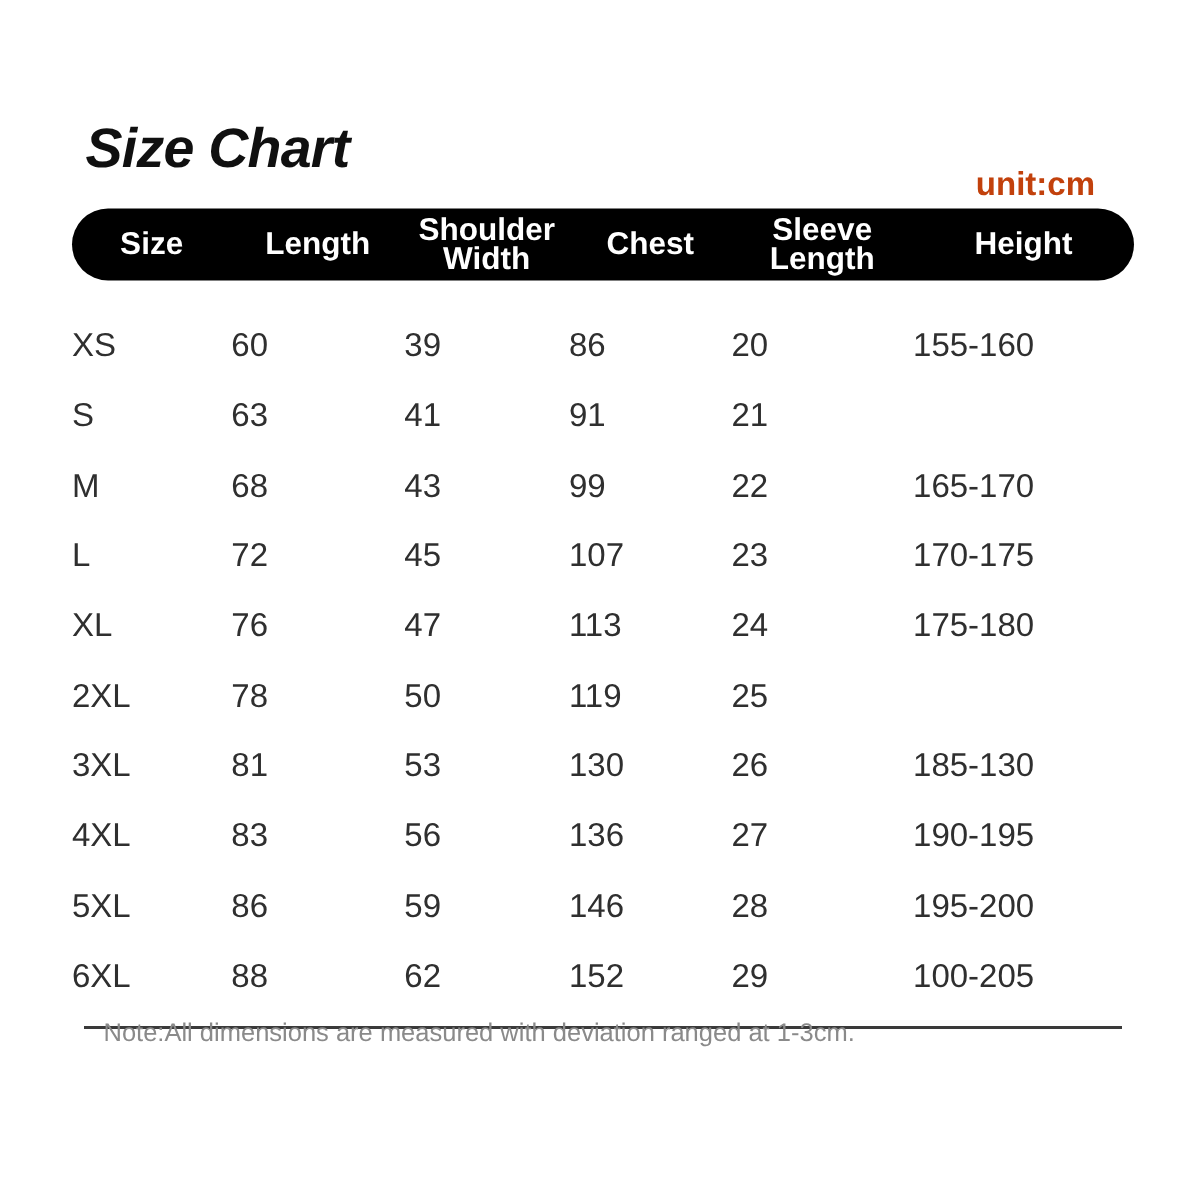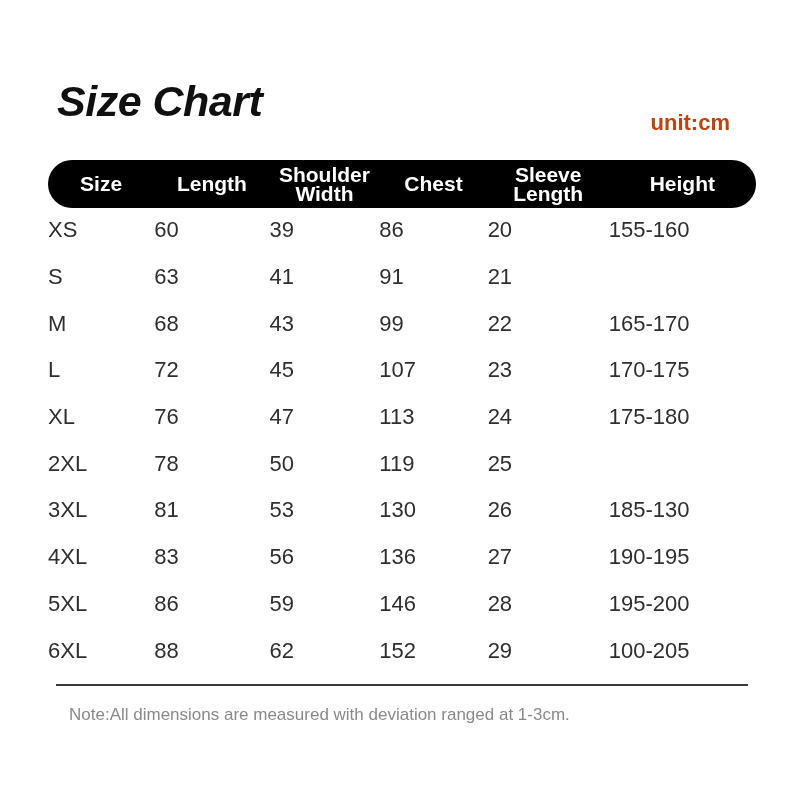--- a/index.html
+++ b/index.html
@@ -7,30 +7,30 @@
   body {
     background:#ffffff;
     font-family:"Liberation Sans", sans-serif;
     position:relative;
     overflow:hidden;
   }
   .canvas { position:absolute; inset:0; background:#fff; }
 
   .title {
     position:absolute; left:57px; top:80px;
-    font-size:43px; font-weight:700; font-style:italic;
+    font-size:37px; font-weight:700; font-style:italic;
     letter-spacing:-0.5px; color:#101010; line-height:1;
   }
   .unit {
     position:absolute; top:112px; right:70px;
     font-size:22px; font-weight:600; color:#c2410c; line-height:1;
   }
 
   .head-pill {
-    position:absolute; left:48px; top:160px; width:708px; height:48px;
+    position:absolute; left:48px; top:139px; width:708px; height:48px;
     background:var(--header-bg, #000000);
     border-radius:26px;
     display:grid;
     grid-template-columns:15% 16.3% 15.5% 15.3% 17.1% 20.8%;
     align-items:center;
   }
   .hcell {
     text-align:center;
     color:var(--header-text, #ffffff);
     font-size:21px; font-weight:700; line-height:0.92;
@@ -46,21 +46,21 @@
   .tcell {
     text-align:left;
     font-size:22px; color:var(--body-text, #2f2f2f); line-height:1;
   }
 
   .divider {
     position:absolute; left:56px; top:684px; width:692px; height:2px;
     background:var(--divider, #3a3a3a);
   }
   .note {
-    position:absolute; left:69px; top:704px;
+    position:absolute; left:69px; top:678px;
     font-size:17px; color:var(--note-text, #8a8a8a); line-height:1.25;text-align:center;
   }
 </style>
 </head>
 <body>
 
 <div class="canvas">
 
   <h1 class="title">Size Chart</h1>
 

